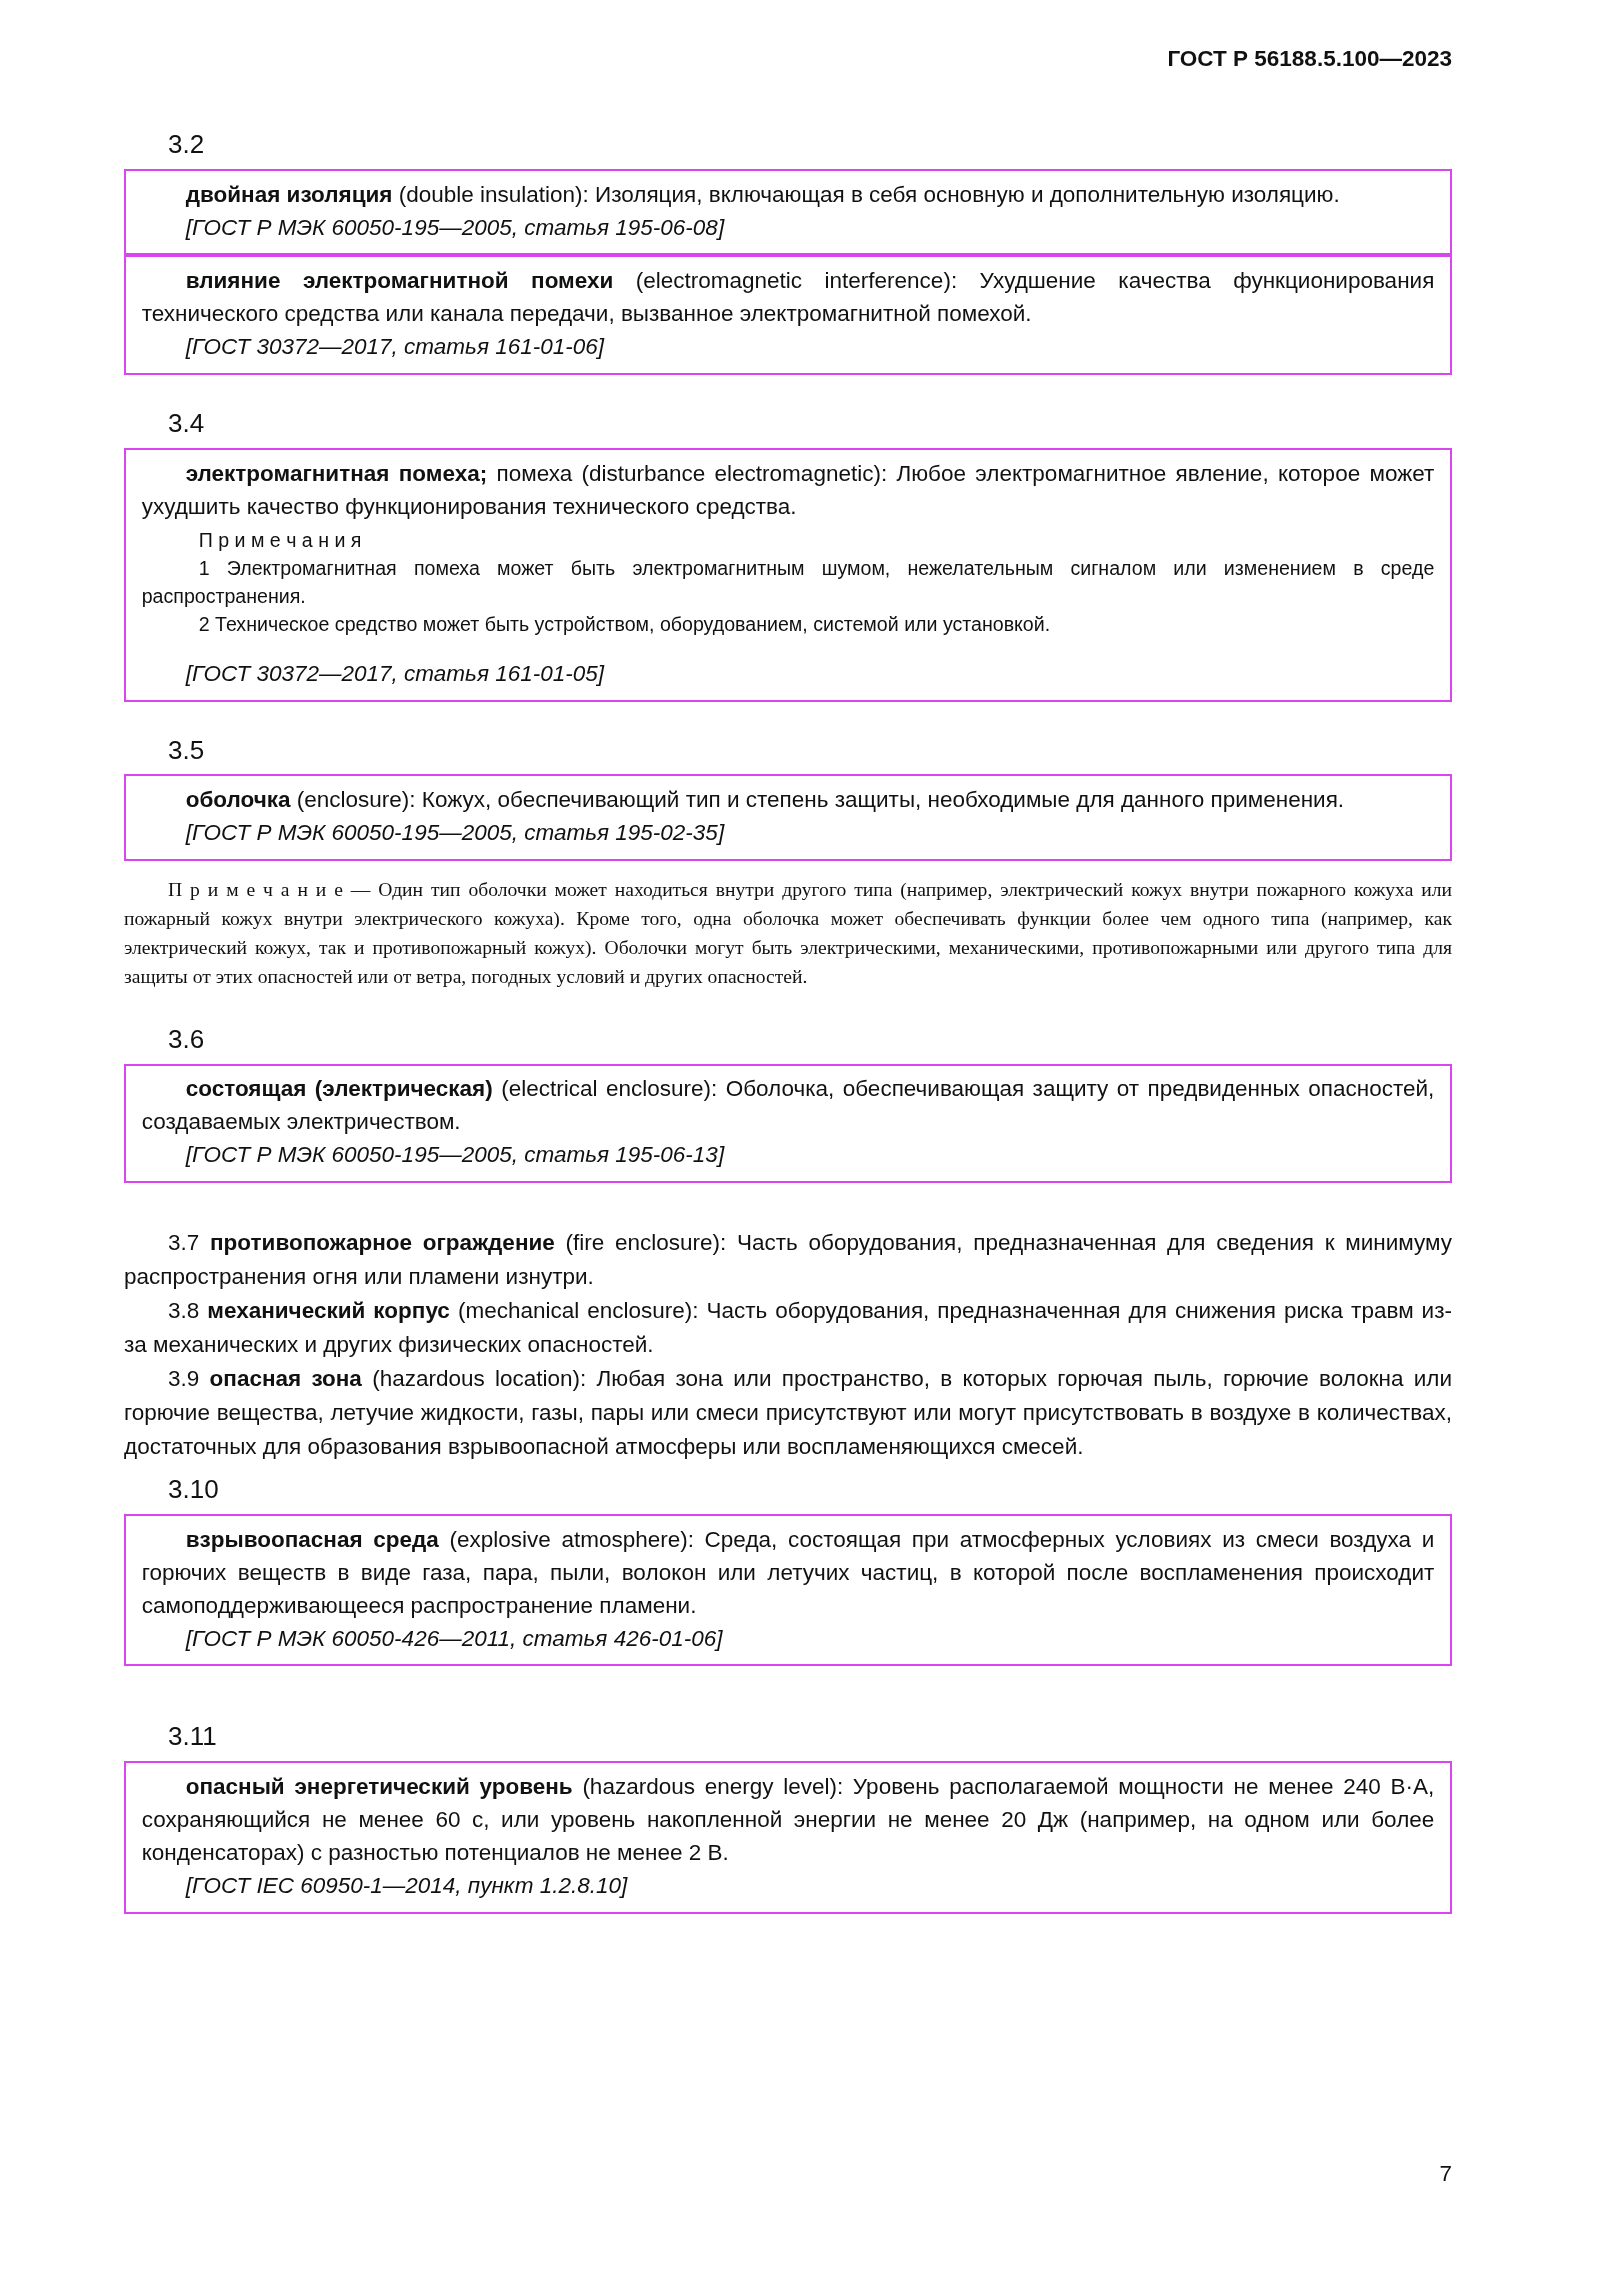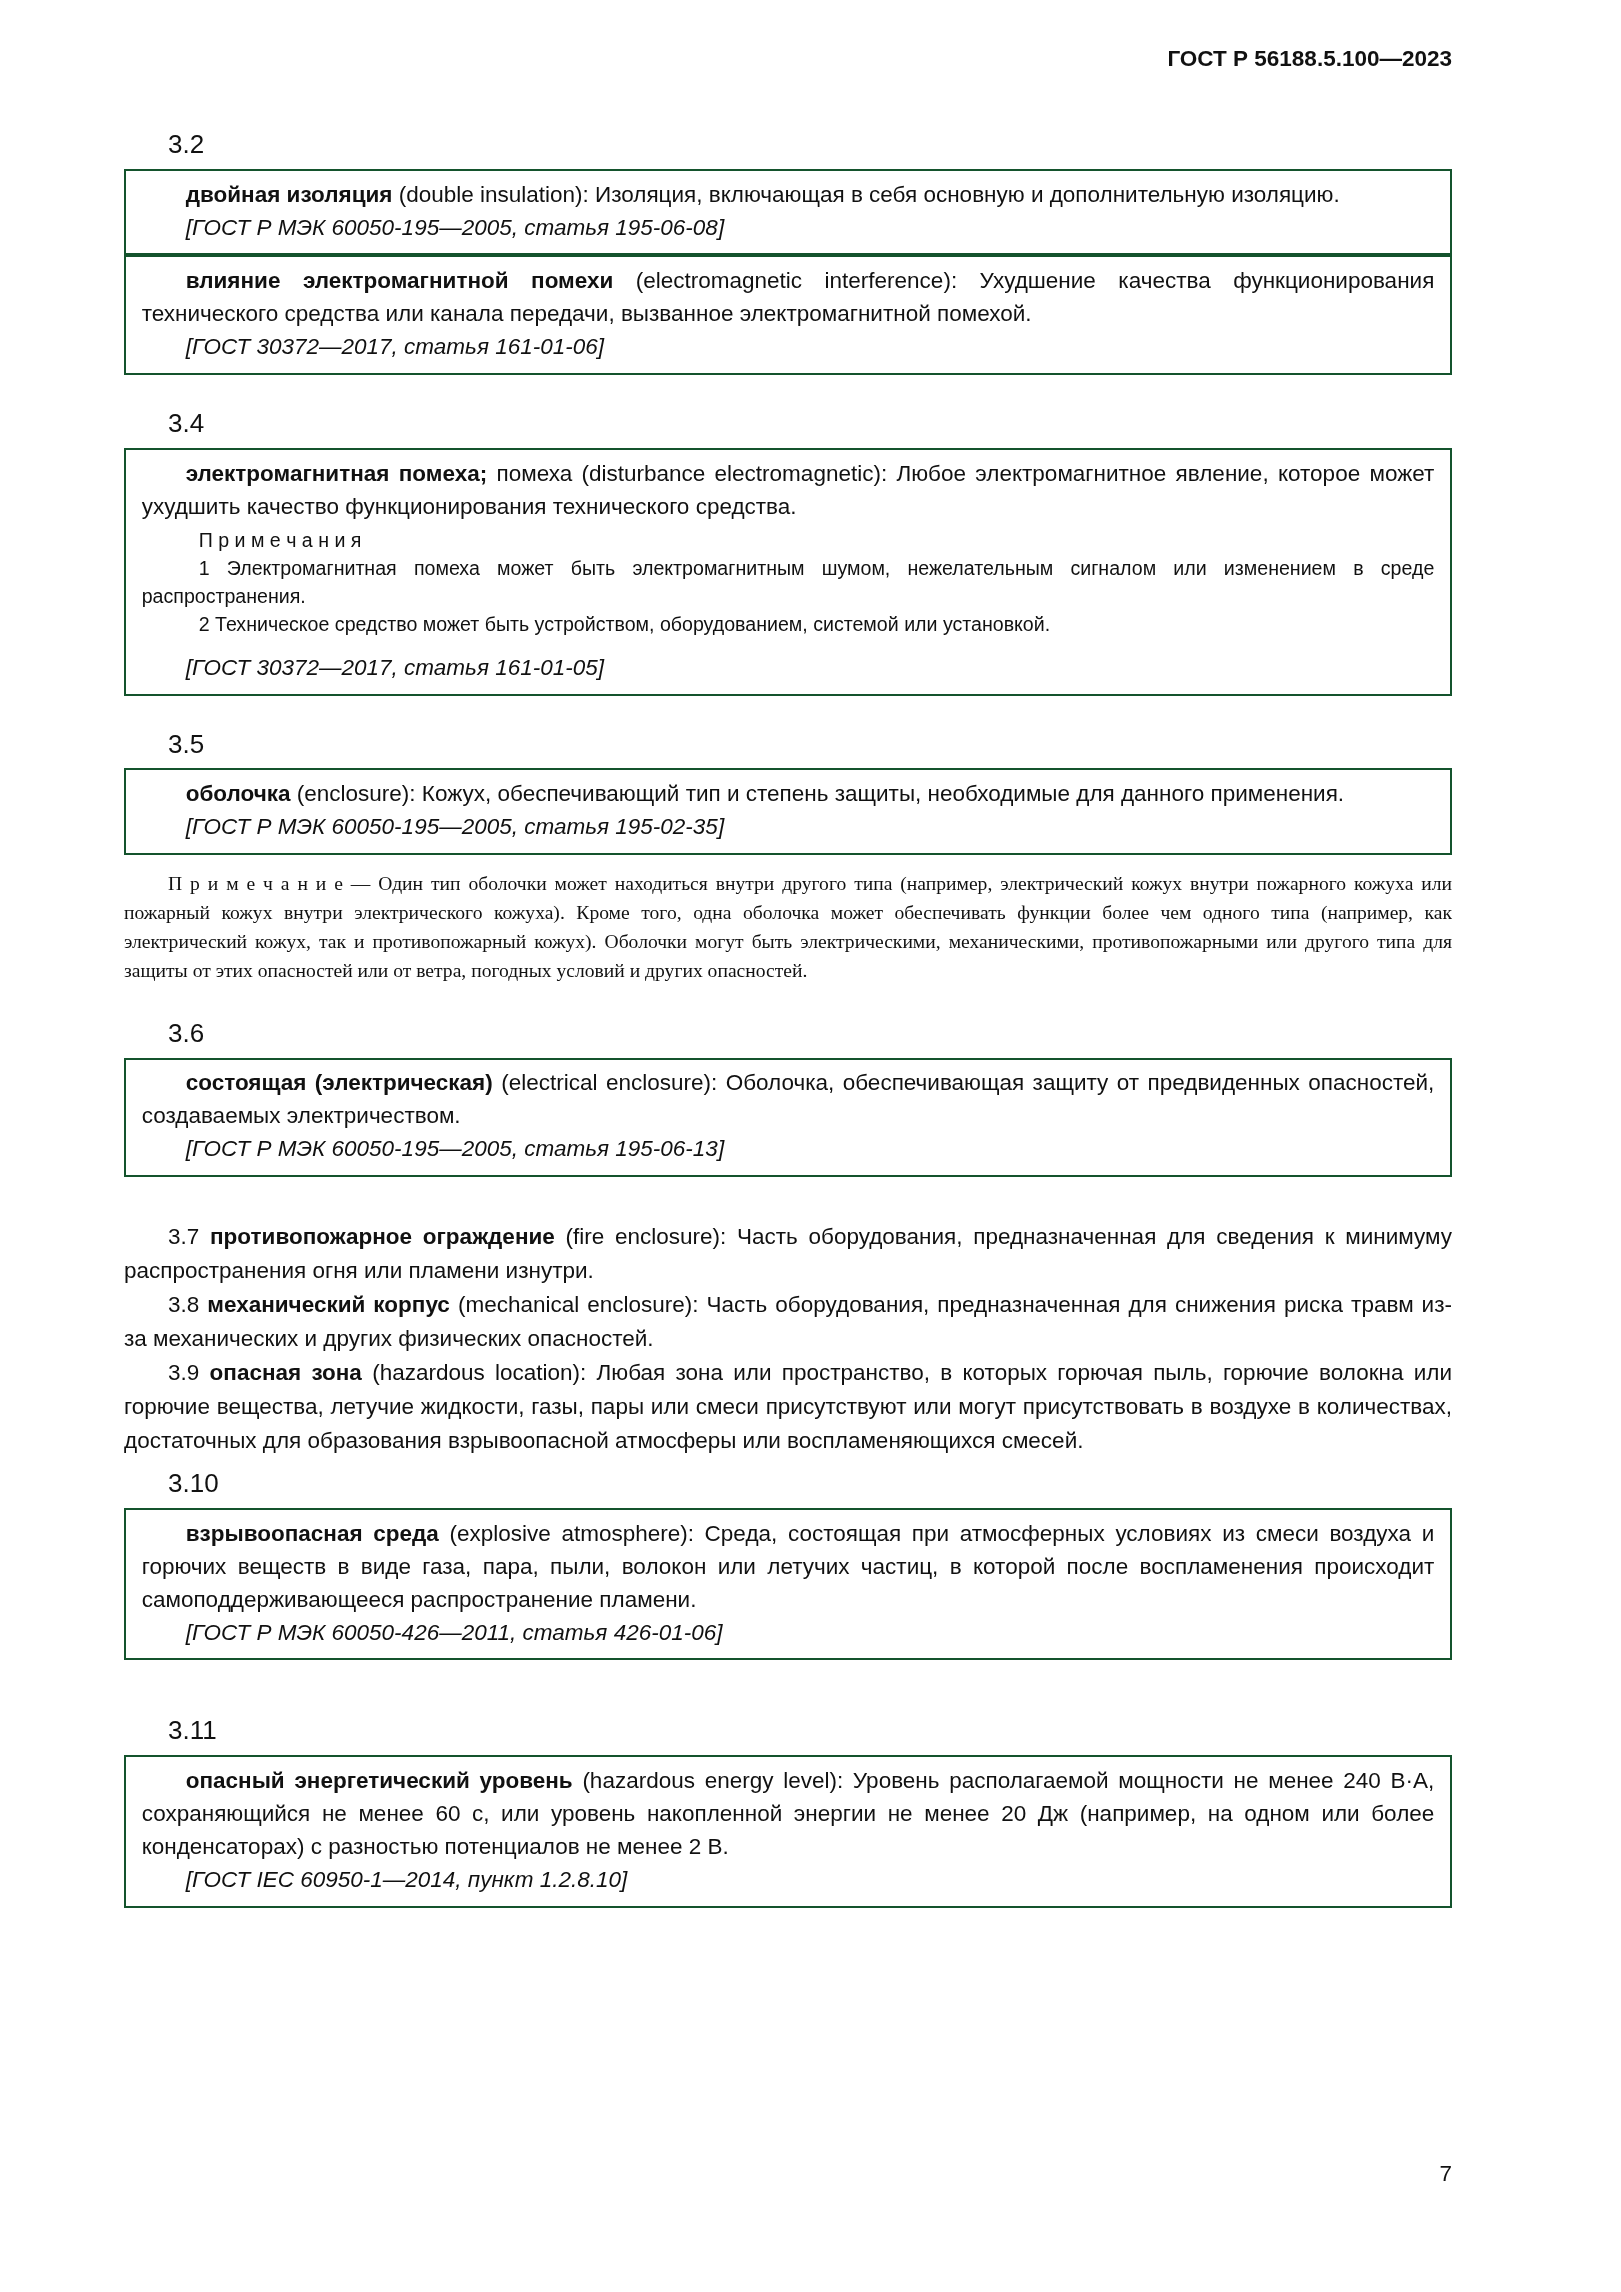--- a/index.html
+++ b/index.html
@@ -21,32 +21,32 @@
     font-weight: bold;
     font-size: 22.5px;
     margin-bottom: 57px;
   }
   .sec-label {
     font-size: 26px;
     margin: 33px 0 8.8px 44px;
   }
   .sec-label.first { margin-top: 0; }
   .def-box {
-    border: 2px solid #14532d;
+    border: 2px solid #d946ef;
     padding: 6.9px 15.7px 9.8px 15.7px;
     font-size: 22.5px;
     line-height: 33px;
     text-align: justify;
   }
   .def-box p.def { text-indent: 44px; }
   .def-box p.source {
     text-indent: 44px;
     font-style: italic;
   }
-  .def-box p.source.spaced { margin-top: 13px; }
+  .def-box p.source.spaced { margin-top: 19px; }
   .term { font-weight: bold; }
   .box-notes {
     font-size: 19.6px;
     line-height: 28px;
     margin-top: 2.9px;
   }
   .box-notes p { text-indent: 57px; text-align: justify; }
   .free-note {
     font-size: 19.6px;
     line-height: 29px;

